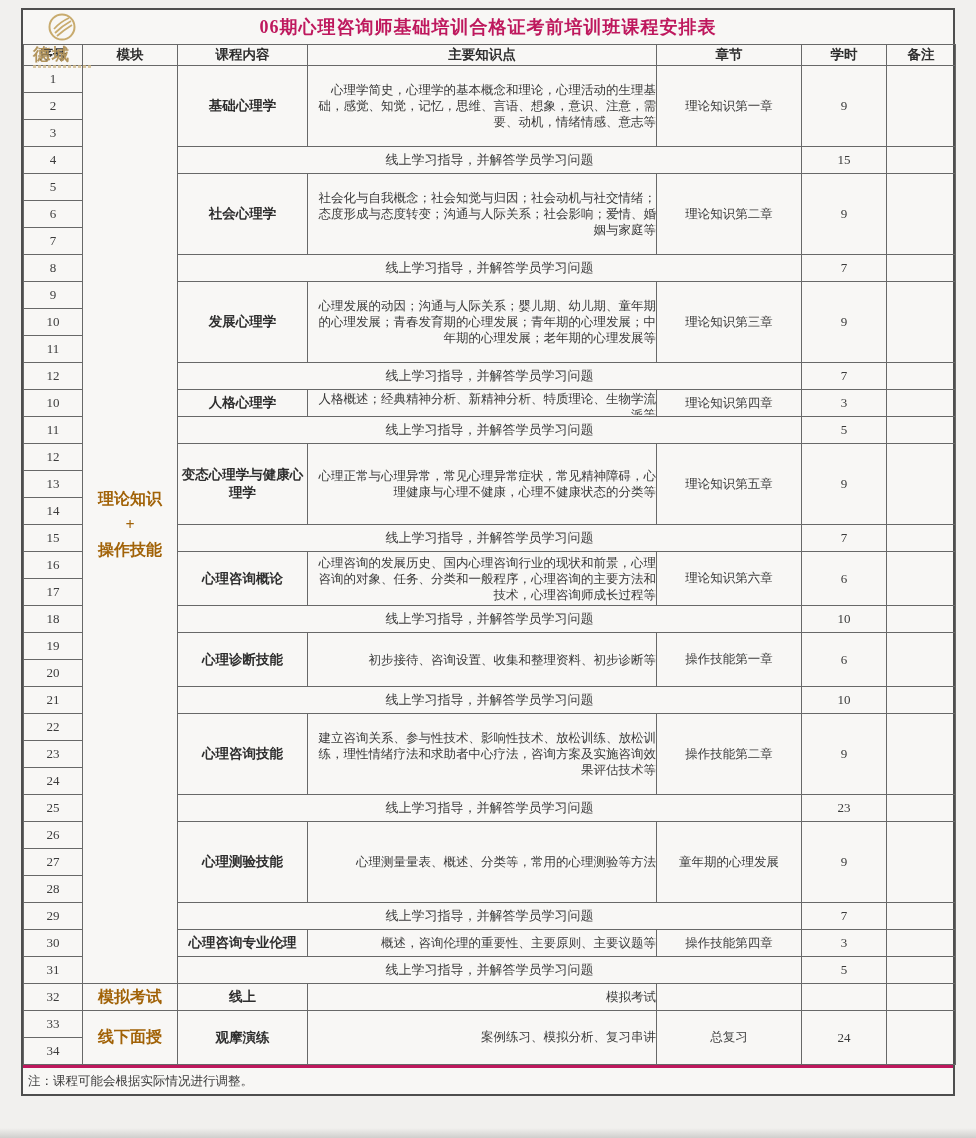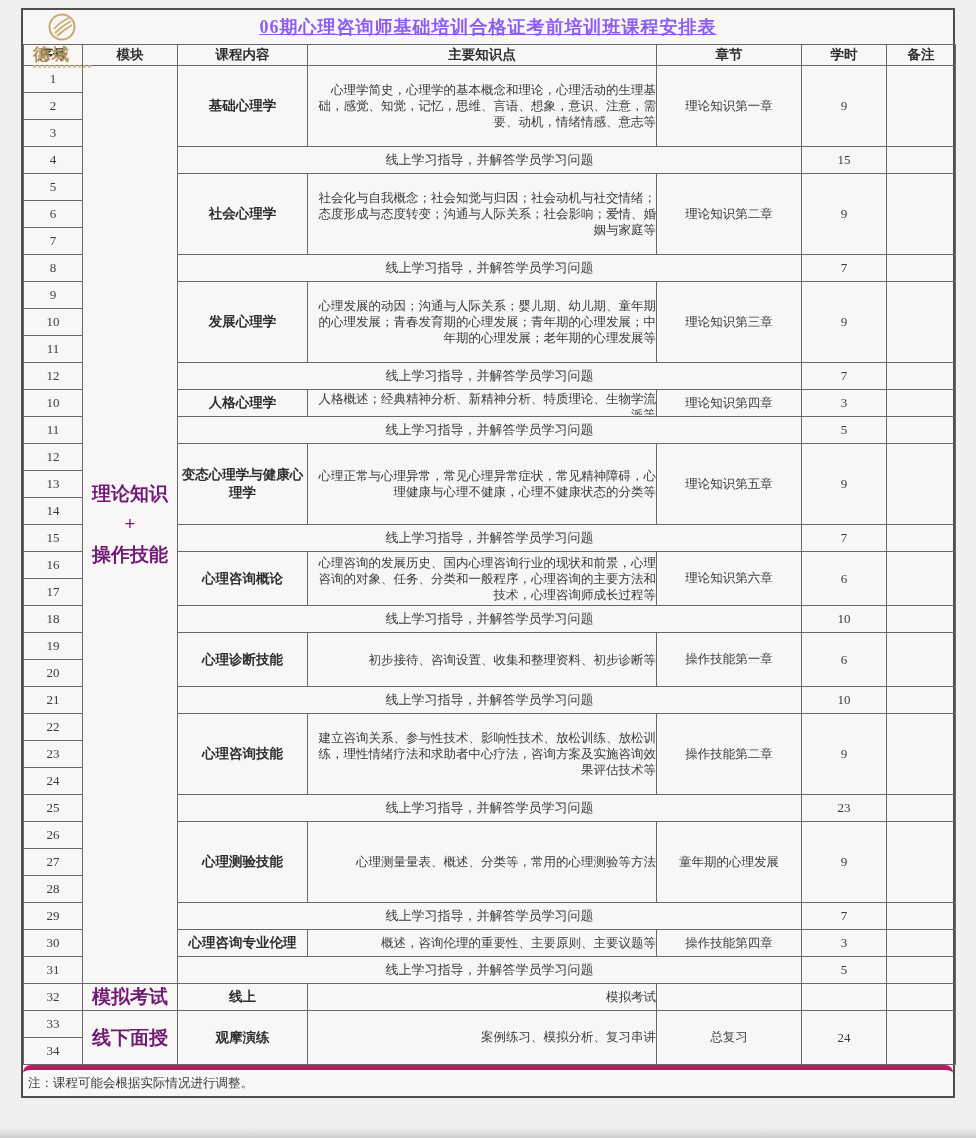--- a/index.html
+++ b/index.html
@@ -25,44 +25,44 @@
   .logo-text{
     font-size:17px;font-weight:bold;color:#b2945c;letter-spacing:2px;
     font-family:"Liberation Serif",serif;
   }
   .logo-tagline{
     margin-top:2px;height:3px;width:58px;
     background:repeating-linear-gradient(90deg,#cdb584 0 3px,transparent 3px 5px);
     opacity:.75;
   }
   .page-title{
-    font-size:18px;font-weight:bold;color:#8b5cf6;letter-spacing:1px;text-decoration:underline;
+    font-size:18px;font-weight:bold;color:#be185d;letter-spacing:1px;
   }
   table.schedule{
     border-collapse:collapse;width:100%;table-layout:fixed;
   }
   table.schedule th, table.schedule td{
     border:1px solid #686868;padding:0;box-sizing:border-box;
     background:transparent;vertical-align:middle;
   }
   thead tr{height:21px;}
   thead th{font-size:13.5px;font-weight:bold;color:#2e2e2e;}
   tbody tr{height:27px;}
   td.seq{text-align:center;font-size:13px;color:#3c3c3c;}
-  td.module{text-align:center;font-weight:bold;font-size:19px;color:#701a75;}
+  td.module{text-align:center;font-weight:bold;font-size:16px;color:#a16207;}
   td.module div{line-height:1.6;}
   td.course{text-align:center;font-weight:bold;font-size:13.5px;color:#2e2e2e;padding:0 8px;}
   td.points{font-size:12.5px;text-align:right;padding:2px 9px;}
   .points-inner{overflow:hidden;line-height:16px;}
   td.chapter{text-align:center;font-size:12.5px;}
   td.hours{text-align:center;font-size:13px;}
   td.online{text-align:center;font-size:13px;}
   .noterow{
-    border-top:5px solid #be185d;height:26px;line-height:26px;
-    font-size:12.5px;padding-left:5px;color:#3c3c3c;border-radius:8px;
+    border-top:3px solid #be185d;height:26px;line-height:26px;
+    font-size:12.5px;padding-left:5px;color:#3c3c3c;
   }
   .scan-strip{
     position:absolute;left:0;bottom:0;width:976px;height:10px;
     background:linear-gradient(180deg,rgba(0,0,0,0) 0%,rgba(120,120,118,.28) 100%);
   }
 </style>
 </head>
 <body>
 
 <div class="sheet">

